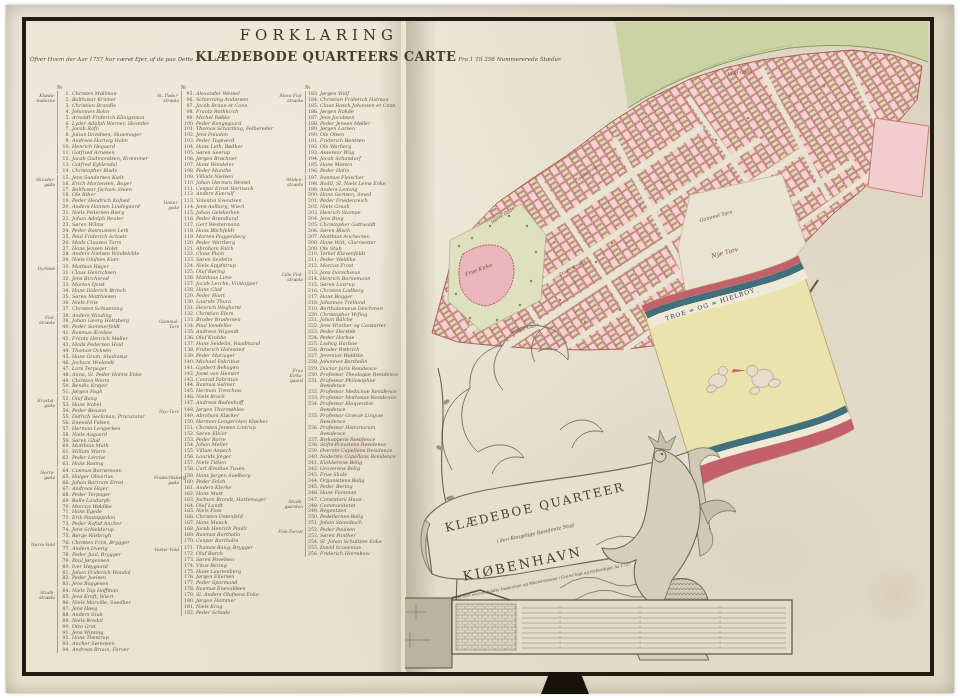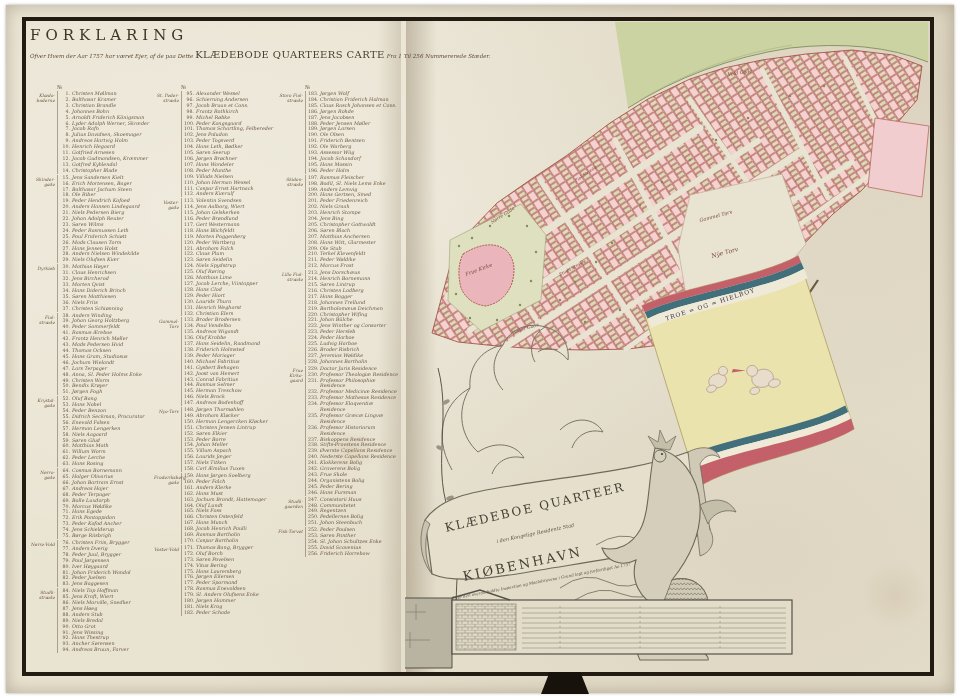--- a/index.html
+++ b/index.html
@@ -12,25 +12,25 @@
            radial-gradient(ellipse at 95% 10%, rgba(120,95,60,.12), rgba(0,0,0,0) 40%),
            #e9e3d1;
          box-shadow:inset 0 0 18px rgba(90,70,40,.35), 0 0 3px rgba(0,0,0,.35)}
   .frame{position:absolute;left:22px;top:17px;width:912px;height:659px;border:4px solid #211b12;
          box-sizing:border-box;pointer-events:none}
   .crease{position:absolute;left:406px;top:21px;width:44px;height:651px;
           background:linear-gradient(90deg, rgba(90,70,40,.28), rgba(90,70,40,0) 70%)}
   .crease2{position:absolute;left:372px;top:21px;width:29px;height:651px;
           background:linear-gradient(270deg, rgba(90,70,40,.16), rgba(90,70,40,0) 80%)}
   
-  .hdr{position:absolute;left:30px;top:26px;width:368px;text-align:left}
+  .hdr{position:absolute;left:30px;top:26px;width:368px;text-align:right}
   .hdr .t{font-size:15px;letter-spacing:5px;color:#3e3527}
   .hdr .s{margin-top:5px;font-size:6px;color:#5d4c38;white-space:nowrap}
   .hdr .s i{font-style:italic;font-size:5.6px}
-  .hdr .s b{font-weight:normal;font-size:10px;letter-spacing:.4px;color:#4a3d2c}
+  .hdr .s b{font-weight:bold;font-size:13px;letter-spacing:.4px;color:#4a3d2c}
   .lcol{position:absolute;top:84px;width:122px;height:580px;overflow:hidden}
   #c1{left:30px}#c2{left:154px}#c3{left:278px}
   .nohead{font-size:5.4px;margin:0 0 1px 27px;color:#6b5742}
   .grp{display:flex;margin-bottom:1px}
   .glabel{width:25px;flex:0 0 25px;font-size:4.4px;line-height:5px;text-align:right;
           padding-right:2px;color:#6f5a41;font-style:italic;padding-top:2px}
   .gentries{flex:1;border-left:.5px solid rgba(110,90,65,.5);padding-left:2px}
   .row{display:flex;gap:2px;color:#6b5742}
   .num{flex:0 0 10px;min-width:10px;text-align:right;font-size:4.7px;line-height:5.9px}
   .nm{flex:1;font-style:italic;font-size:4.9px;line-height:5.9px}

